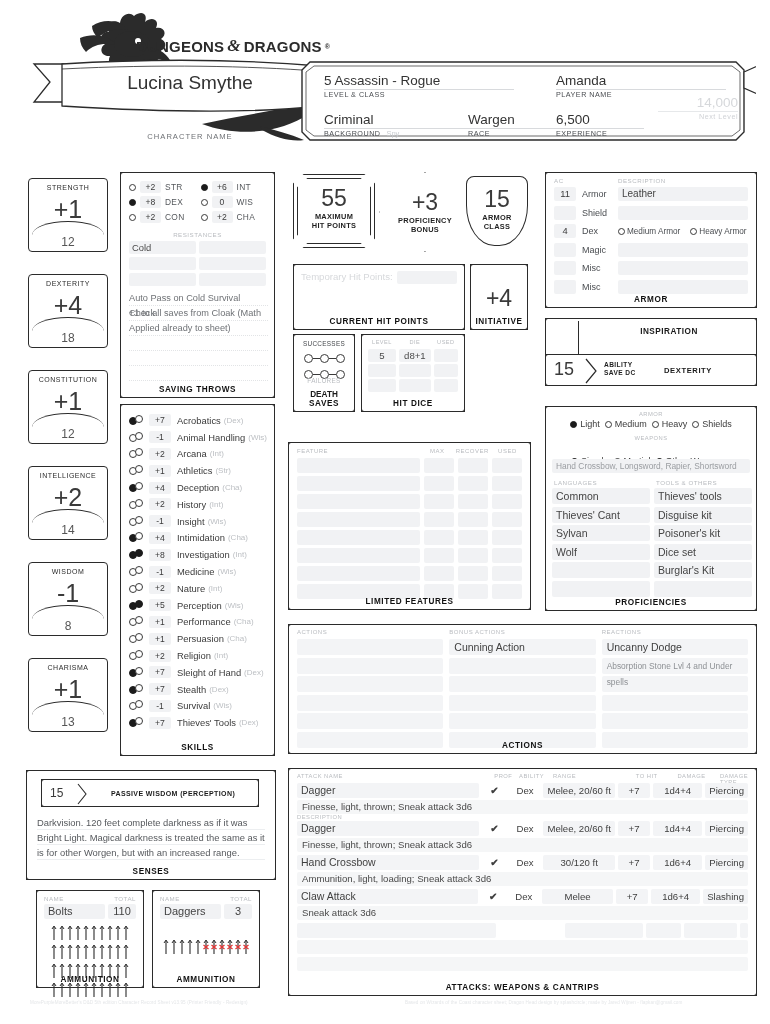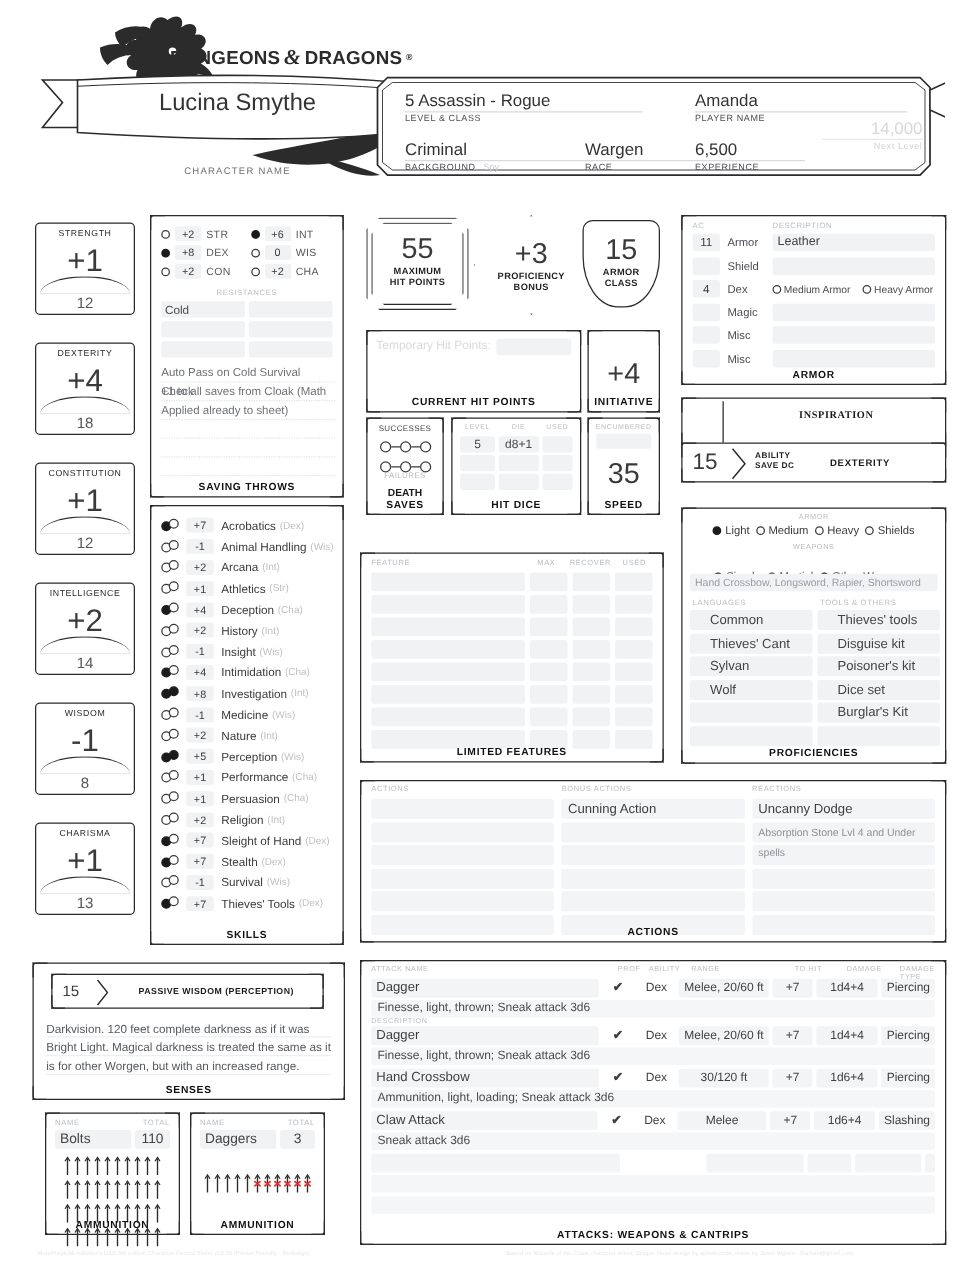--- a/index.html
+++ b/index.html
@@ -150,21 +150,21 @@
   .armor-desc {
     flex:1; height:14px; background:#f1f2f4; border-radius:2px;
     font-size:10px; line-height:14px; padding-left:4px; color:#444;
   }
 
   
   .pf-line { display:flex; align-items:center; justify-content:center; gap:5px; font-size:9px; color:#3b3b3b; }
   .pf-item { display:flex; align-items:center; gap:3px; }
   .pf-list-cell {
     height:16px; background:#f1f2f4; border-radius:2px; margin-bottom:2.5px;
-    font-size:10.5px; line-height:16px; padding-left:16px; color:#444;
+    font-size:10.5px; line-height:16px; padding-left:4px; color:#444;
   }
 
   
   .act-cell {
     height:16px; background:#f3f4f6; border-radius:2px; margin-bottom:2.5px;
     font-size:10.5px; line-height:16px; padding-left:5px; color:#3f3f3f;
   }
   .atk-row { display:flex; align-items:center; gap:3px; height:15px; margin-bottom:2px; }
   .atk-cell { background:#f3f4f6; border-radius:2px; height:15px; line-height:15px;
               font-size:9.6px; color:#3f3f3f; padding:0 4px; }
@@ -622,28 +622,20 @@
         </div>
         <div style="display: flex; gap: 3px; margin-bottom: 2px;">
           <div class="fieldbox" style="width: 30px; height: 13px; line-height: 13px; text-align: center; font-size: 9.6px; color: rgb(74, 74, 74);"></div>
           <div class="fieldbox" style="width: 34px; height: 13px; line-height: 13px; text-align: center; font-size: 9.6px; color: rgb(74, 74, 74);"></div>
           <div class="fieldbox" style="width: 26px; height: 13px; line-height: 13px; text-align: center; font-size: 9.6px; color: rgb(74, 74, 74);"></div>
         </div>
       </div>
     <div class="panel-title">HIT DICE</div>
   </div>
 
-  <div class="panel" style="left:470px;top:334px;width:58px;height:78px;">
-    <span class="cnr-bl"></span>
-      <span class="cnr-br"></span>
-    <div class="micro-label" style="position:absolute;top:4px;left:0;right:0;text-align:center;font-size:5.6px;">ENCUMBERED</div>
-    <div class="fieldbox" style="position:absolute;left:6px;top:12px;right:6px;height:12px;"></div>
-    <div class="big-num" style="position:absolute;top:30px;left:0;right:0;">35</div>
-    <div class="panel-title">SPEED</div>
-  </div>
 
   <div class="panel" style="left:288px;top:442px;width:243px;height:168px;">
     <span class="cnr-bl"></span>
       <span class="cnr-br"></span>
     <div id="lfCols" style="position:absolute;left:8px;top:5px;right:8px;display:flex;gap:4px;">
         <div class="micro-label" style="width: 142px; font-size: 6px;">FEATURE</div>
         <div class="micro-label" style="width: 34px; font-size: 6px; text-align: center;">MAX</div>
         <div class="micro-label" style="width: 34px; font-size: 6px; text-align: center;">RECOVER</div>
         <div class="micro-label" style="width: 34px; font-size: 6px; text-align: center;">USED</div>
       </div>
@@ -742,21 +734,21 @@
         </div>
         <div class="armor-row">
           <div class="armor-ac"></div>
           <div class="armor-key">Misc</div>
           <div class="armor-desc"></div>
         </div>
       </div>
     <div class="panel-title">ARMOR</div>
   </div>
 
-  <div class="panel" style="left:545px;top:318px;width:212px;height:39px;font-family:Liberation Serif, serif;">
+  <div class="panel" style="left:545px;top:318px;width:212px;height:39px;">
     <span class="cnr-bl"></span>
       <span class="cnr-br"></span>
     <div style="position:absolute;left:32px;top:2px;bottom:2px;width:1.2px;background:#2b2b2b;"></div>
     <div class="fieldbox" style="position:absolute;left:4px;top:4px;width:25px;height:16px;background:#fff;"></div>
     <div style="position:absolute;left:36px;right:0;top:8px;text-align:center;font-size:8.2px;font-weight:bold;letter-spacing:.5px;">INSPIRATION</div>
   </div>
 
   <div class="panel" style="left:545px;top:354px;width:212px;height:32px;">
     <span class="cnr-bl"></span>
       <span class="cnr-br"></span>

